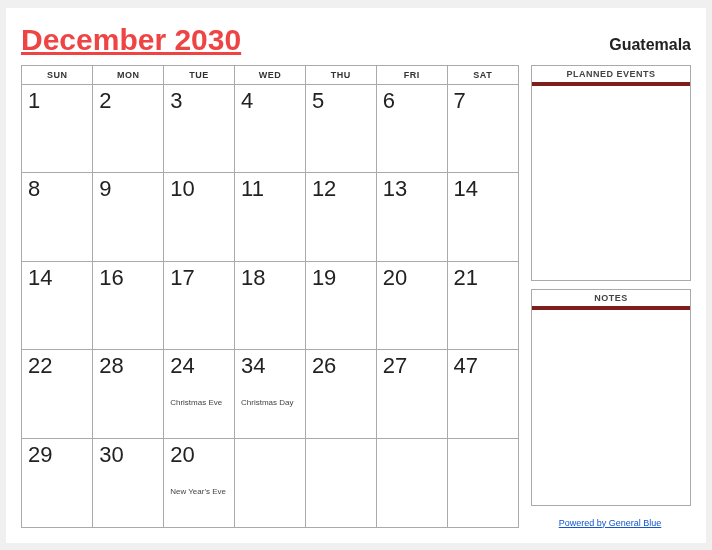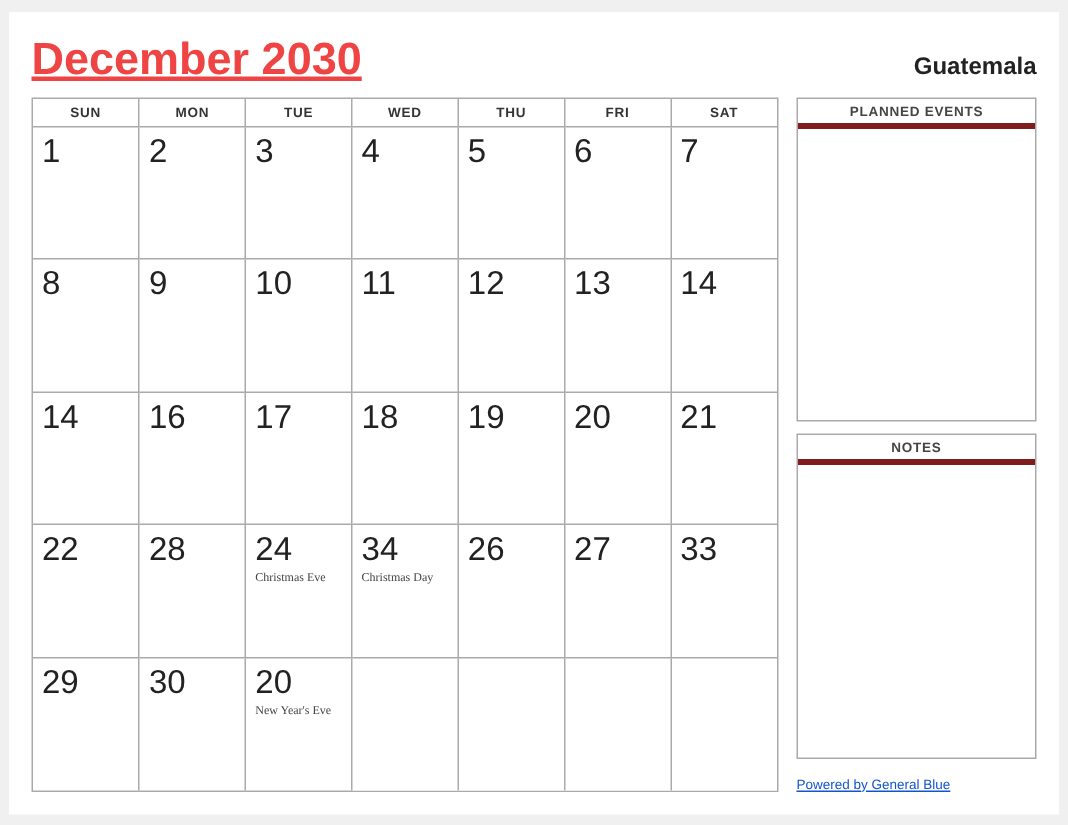--- a/index.html
+++ b/index.html
@@ -114,29 +114,28 @@
       border-bottom: none;
     }
     .day-num {
       font-size: 22px;
       color: #222;
       line-height: 1.1;
     }
     .day-event {
       font-size: 8px;
       color: #444;
-      margin-top: 2px;
+      margin-top: 20px;
       line-height: 1.2;
-      font-family: Liberation Serif, serif;
     }
     .empty-cell {
       background: white;
     }
     .footer-link {
-      text-align: left;
+      text-align: center;
       font-size: 9px;
       margin-top: 4px;
       padding-right: 2px;
     }
     .footer-link a {
       color: #1155cc;
       text-decoration: underline;
     }
   </style>
 </head>
@@ -248,21 +247,21 @@
                 <div class="day-num">34</div>
                 <div class="day-event">Christmas Day</div>
               </td>
               <td>
                 <div class="day-num">26</div>
               </td>
               <td>
                 <div class="day-num">27</div>
               </td>
               <td>
-                <div class="day-num">33</div>
+                <div class="day-num">47</div>
               </td>
             </tr>
             <tr>
               <td>
                 <div class="day-num">29</div>
               </td>
               <td>
                 <div class="day-num">30</div>
               </td>
               <td>

